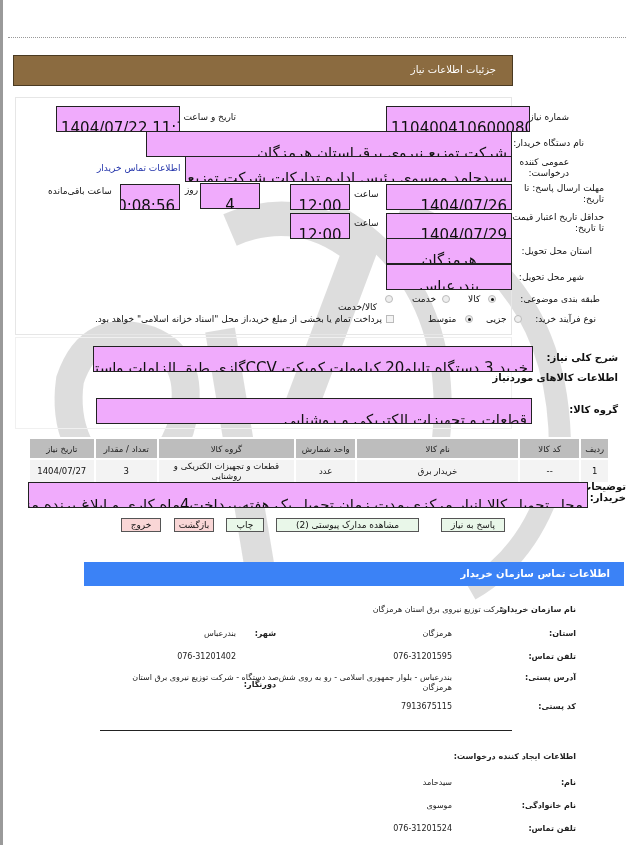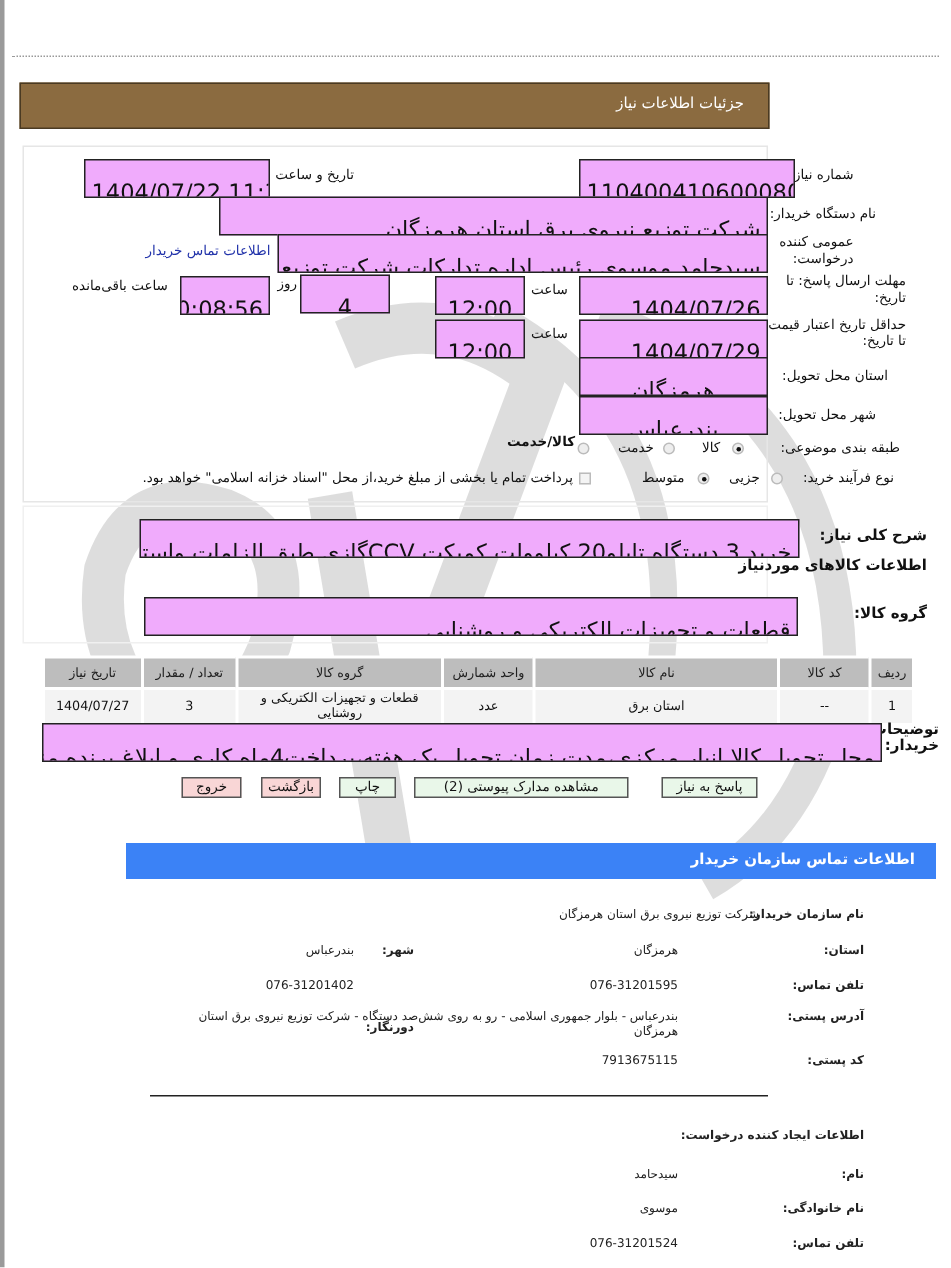--- a/index.html
+++ b/index.html
@@ -81,21 +81,21 @@
 <div class="box" style="left:386px;top:238px;width:126px;text-align:center;">هرمزگان</div>
 <div class="lbl" style="right:50px;top:272px;">شهر محل تحویل:</div>
 <div class="box" style="left:386px;top:264px;width:126px;text-align:center;">بندرعباس</div>
 
 <div class="lbl" style="right:34px;top:294px;">طبقه بندی موضوعی:</div>
 <span class="radio on" style="left:488px;top:295px;"></span>
 <div class="lbl" style="left:468px;top:294px;">کالا</div>
 <span class="radio" style="left:442px;top:295px;"></span>
 <div class="lbl" style="left:412px;top:294px;">خدمت</div>
 <span class="radio" style="left:385px;top:295px;"></span>
-<div class="lbl" style="left:338px;top:290px;font-weight:bold;">کالا/خدمت</div>
+<div class="lbl" style="left:338px;top:302px;">کالا/خدمت</div>
 
 <div class="lbl" style="right:38px;top:314px;">نوع فرآیند خرید:</div>
 <span class="radio" style="left:514px;top:315px;"></span>
 <div class="lbl" style="left:486px;top:314px;">جزیی</div>
 <span class="radio on" style="left:465px;top:315px;"></span>
 <div class="lbl" style="left:428px;top:314px;">متوسط</div>
 <span class="chk" style="left:386px;top:315px;"></span>
 <div class="lbl" style="left:52px;top:314px;width:330px;">پرداخت تمام یا بخشی از مبلغ خرید،از محل "اسناد خزانه اسلامی" خواهد بود.</div>
 
 <div class="panel" style="top:337px;height:90px;border-color:#f0f0f0;"></div>
@@ -114,21 +114,21 @@
       <th style="width:56px">واحد شمارش</th>
       <th style="width:130px">گروه کالا</th>
       <th style="width:58px">تعداد / مقدار</th>
       <th style="width:60px">تاریخ نیاز</th>
     </tr>
   </thead>
   <tbody>
     <tr>
       <td>1</td>
       <td>--</td>
-      <td>استان برق</td>
+      <td>خریدار برق</td>
       <td>عدد</td>
       <td>قطعات و تجهیزات الکتریکی و روشنایی</td>
       <td>3</td>
       <td>1404/07/27</td>
     </tr>
   </tbody>
 </table>
 
 <div class="lbl bold" style="right:8px;top:481px;width:40px;">توضیحات خریدار:</div>
 <div class="box" style="left:28px;top:482px;width:560px;height:21px;line-height:21px;">محل تحویل کالا انبار مرکزی،مدت زمان تحویل یک هفته،پرداخت4ماه کاری و ابلاغ برنده منوط به تایید کالا می باشد.</div>

